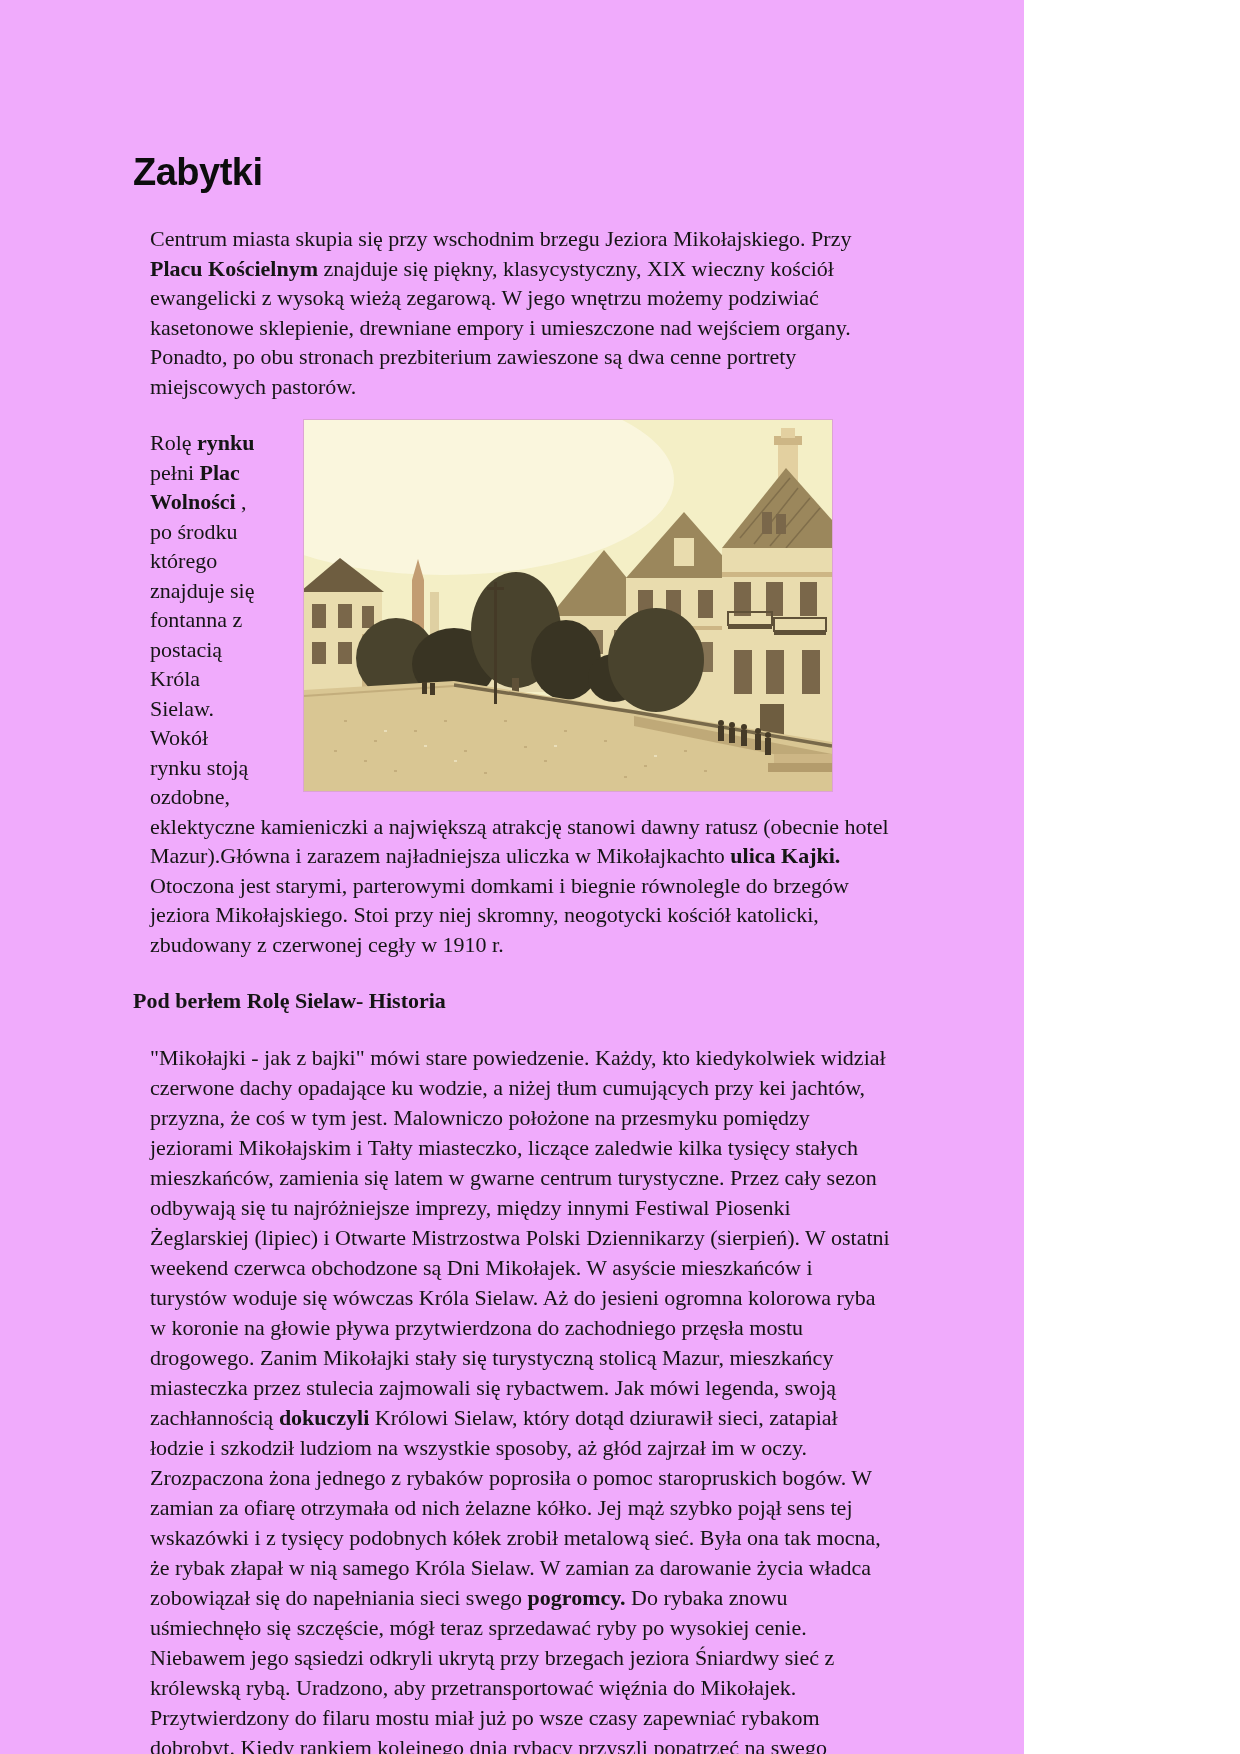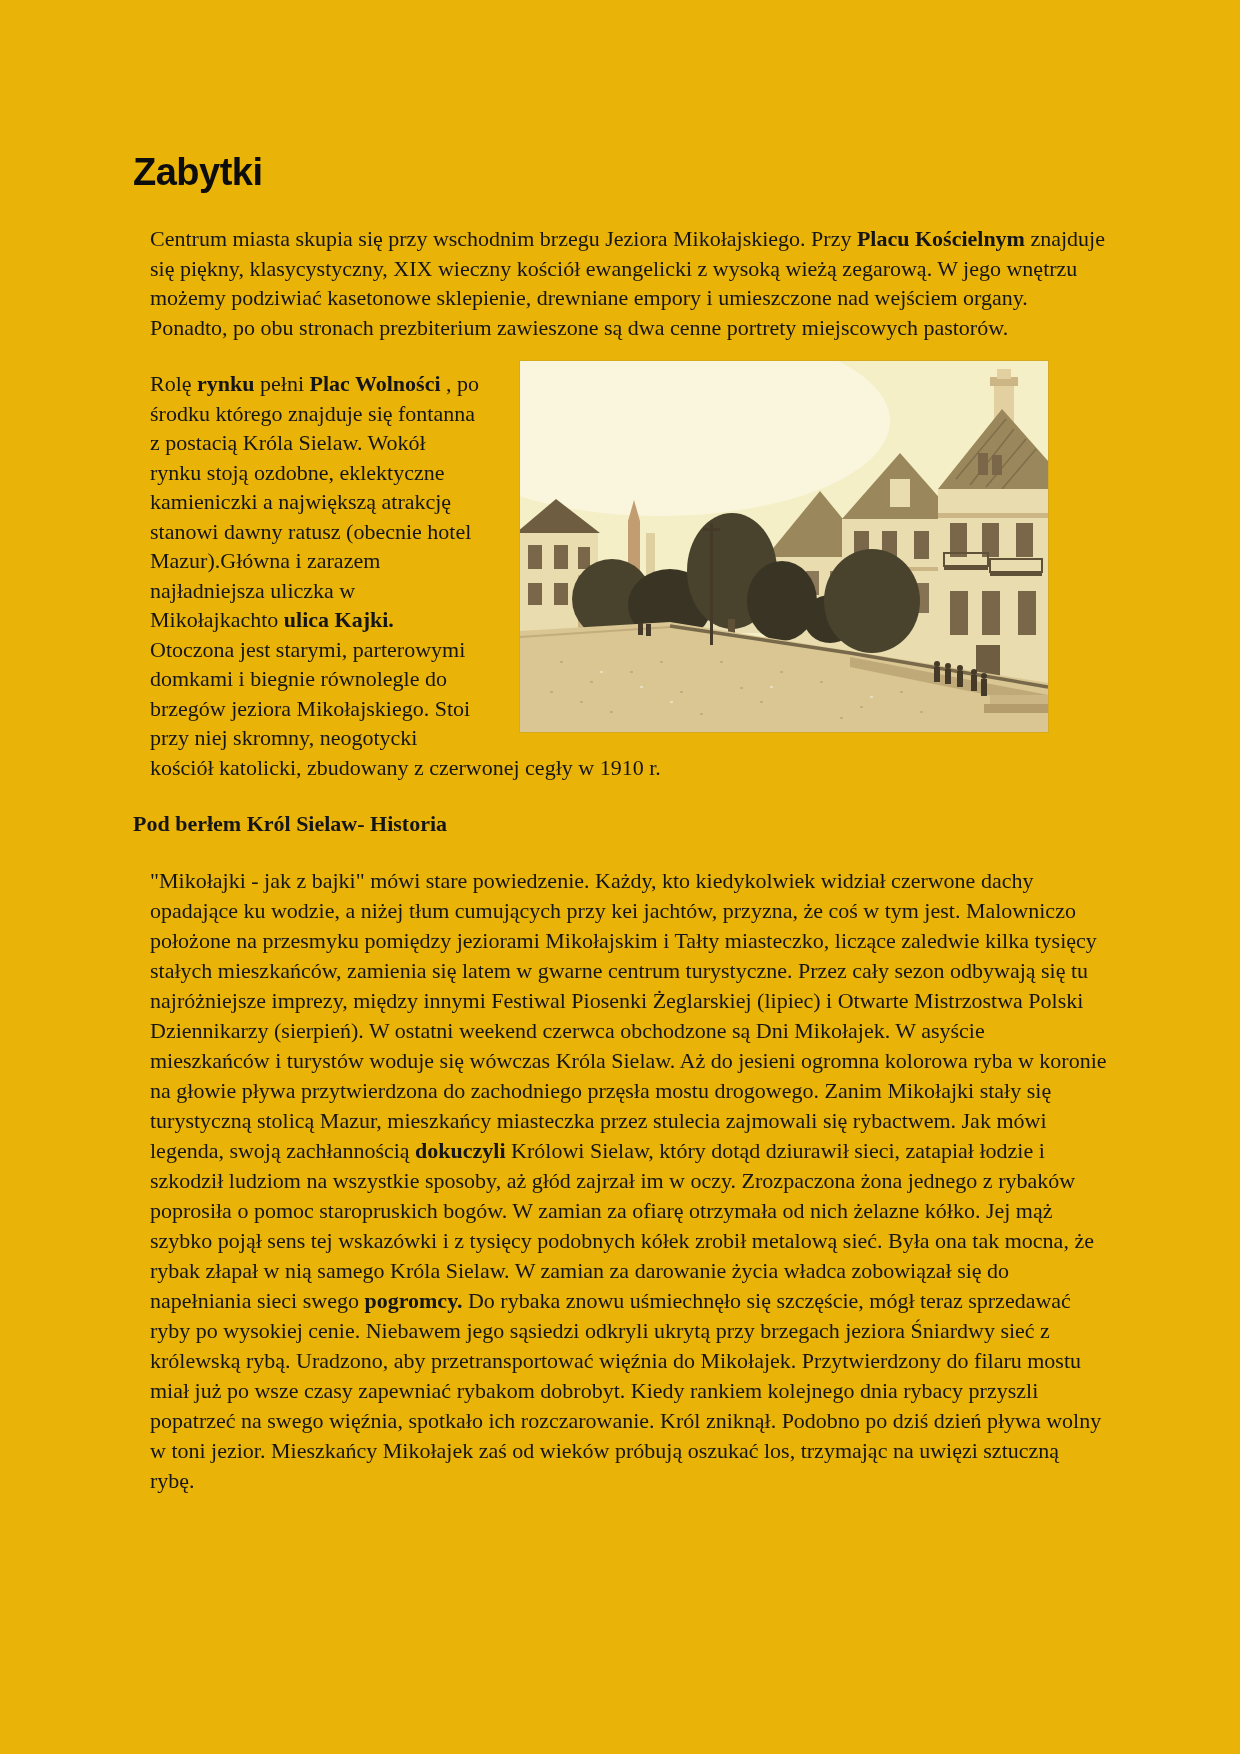--- a/index.html
+++ b/index.html
@@ -1,20 +1,20 @@
 <!DOCTYPE html>
 <html lang="pl"><head>
 <meta charset="utf-8">
 <style>
   html, body { margin: 0; padding: 0; background: #ffffff; }
   .sheet {
     position: relative;
-    width: 1240px;
+    width: 1024px;
     height: 1754px;
-    background: #eab308;
+    background: #f0abfc;
     overflow: hidden;
     font-family: "Liberation Serif", serif;
     font-size: 22px;
     line-height: 29.5px;
     color: #151515;
   }
   .content { padding: 150px 133px 0 133px; }
   h1.doc-title {
     font-family: "Liberation Sans", sans-serif;
     font-weight: 700;
@@ -212,18 +212,18 @@
 
           <g>
             <rect x="190" y="162" width="3" height="122" class="ph-figure"></rect>
             <rect x="183" y="167" width="17" height="3" class="ph-figure"></rect>
           </g>
         </svg>
       </figure>
       <p><span>Rolę </span><b>rynku</b><span> pełni </span><b>Plac Wolności</b><span> , po środku którego znajduje się fontanna z postacią Króla Sielaw. Wokół rynku stoją ozdobne, eklektyczne kamieniczki a największą atrakcję stanowi dawny ratusz (obecnie hotel Mazur).Główna i zarazem najładniejsza uliczka w Mikołajkachto </span><b>ulica Kajki.</b><span> Otoczona jest starymi, parterowymi domkami i biegnie równolegle do brzegów jeziora Mikołajskiego. Stoi przy niej skromny, neogotycki kościół katolicki, zbudowany z czerwonej cegły w 1910 r.</span></p>
     </div>
 
-    <h2 class="sub-heading">Pod berłem Król Sielaw- Historia</h2>
+    <h2 class="sub-heading">Pod berłem Rolę Sielaw- Historia</h2>
 
     <p class="history"><span>"Mikołajki - jak z bajki" mówi stare powiedzenie. Każdy, kto kiedykolwiek widział czerwone dachy opadające ku wodzie, a niżej tłum cumujących przy kei jachtów, przyzna, że coś w tym jest. Malowniczo położone na przesmyku pomiędzy jeziorami Mikołajskim i Tałty miasteczko, liczące zaledwie kilka tysięcy stałych mieszkańców, zamienia się latem w gwarne centrum turystyczne. Przez cały sezon odbywają się tu najróżniejsze imprezy, między innymi Festiwal Piosenki Żeglarskiej (lipiec) i Otwarte Mistrzostwa Polski Dziennikarzy (sierpień). W ostatni weekend czerwca obchodzone są Dni Mikołajek. W asyście mieszkańców i turystów woduje się wówczas Króla Sielaw. Aż do jesieni ogromna kolorowa ryba w koronie na głowie pływa przytwierdzona do zachodniego przęsła mostu drogowego. Zanim Mikołajki stały się turystyczną stolicą Mazur, mieszkańcy miasteczka przez stulecia zajmowali się rybactwem. Jak mówi legenda, swoją zachłannością </span><b>dokuczyli</b><span> Królowi Sielaw, który dotąd dziurawił sieci, zatapiał łodzie i szkodził ludziom na wszystkie sposoby, aż głód zajrzał im w oczy. Zrozpaczona żona jednego z rybaków poprosiła o pomoc staropruskich bogów. W zamian za ofiarę otrzymała od nich żelazne kółko. Jej mąż szybko pojął sens tej wskazówki i z tysięcy podobnych kółek zrobił metalową sieć. Była ona tak mocna, że rybak złapał w nią samego Króla Sielaw. W zamian za darowanie życia władca zobowiązał się do napełniania sieci swego </span><b>pogromcy.</b><span> Do rybaka znowu uśmiechnęło się szczęście, mógł teraz sprzedawać ryby po wysokiej cenie. Niebawem jego sąsiedzi odkryli ukrytą przy brzegach jeziora Śniardwy sieć z królewską rybą. Uradzono, aby przetransportować więźnia do Mikołajek. Przytwierdzony do filaru mostu miał już po wsze czasy zapewniać rybakom dobrobyt. Kiedy rankiem kolejnego dnia rybacy przyszli popatrzeć na swego więźnia, spotkało ich rozczarowanie. Król zniknął. Podobno po dziś dzień pływa wolny w toni jezior. Mieszkańcy Mikołajek zaś od wieków próbują oszukać los, trzymając na uwięzi sztuczną rybę.</span></p>
 
   </div>
 </div>
 
 </body></html>

